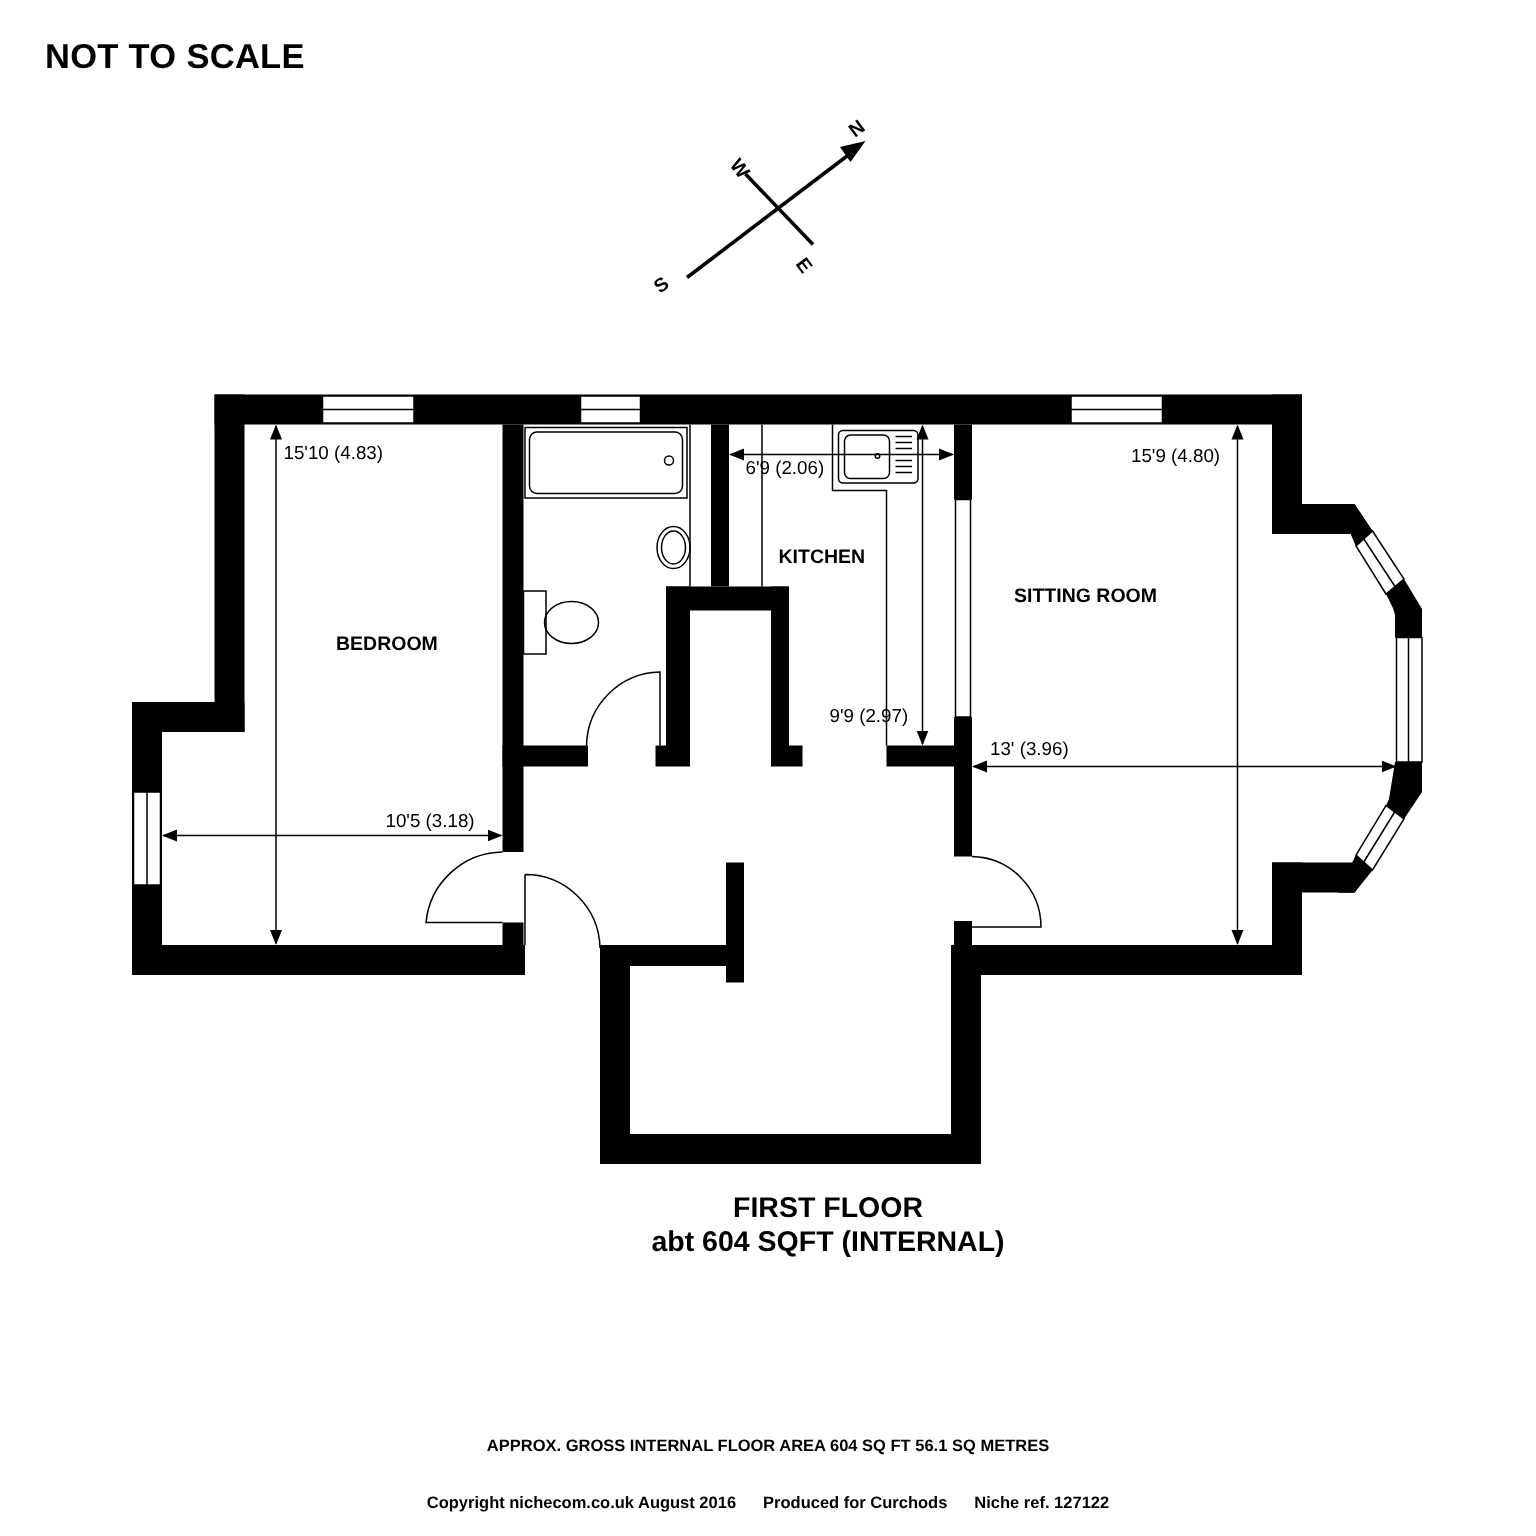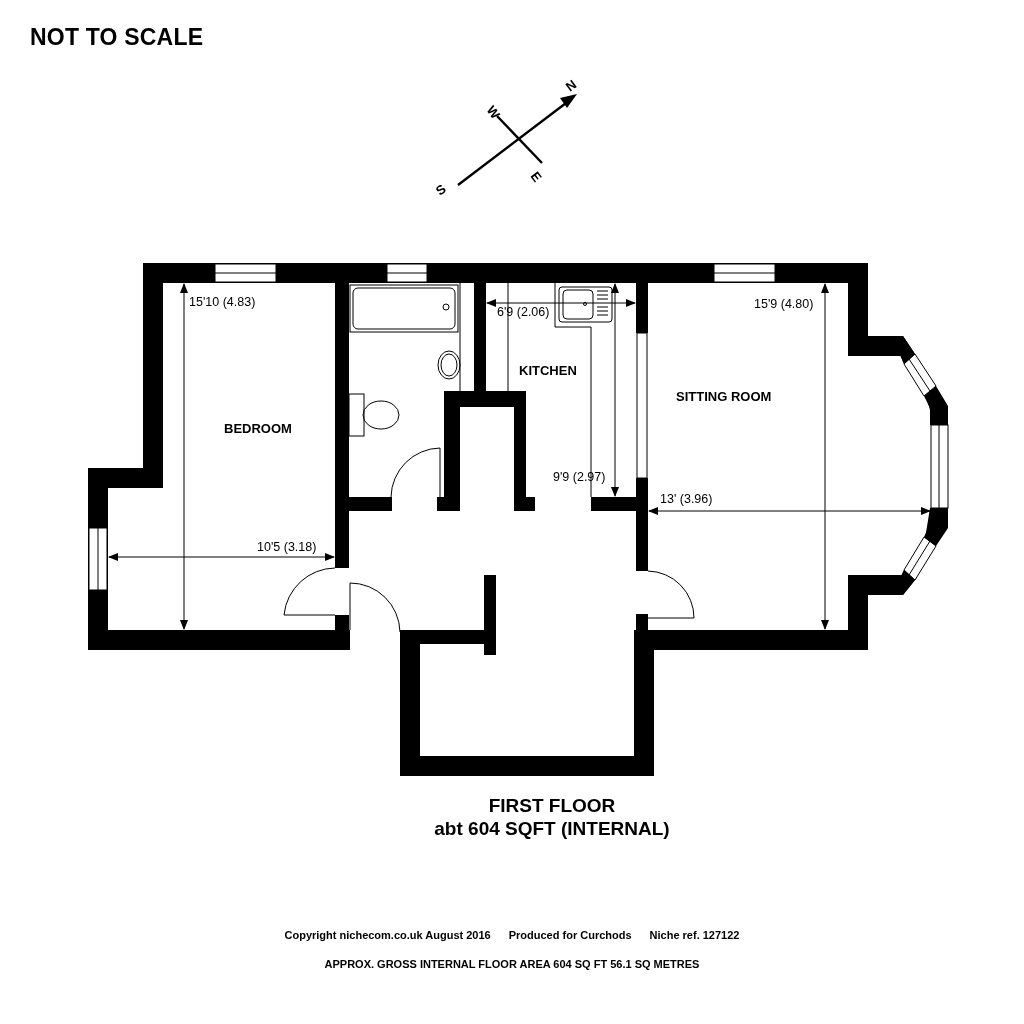--- a/index.html
+++ b/index.html
@@ -3,21 +3,21 @@
   <meta charset="utf-8">
   <style>
     html, body { margin: 0; padding: 0; background: #ffffff; }
     body { width: 1024px; height: 1024px; position: relative; overflow: hidden;
            font-family: "Liberation Sans", "DejaVu Sans", sans-serif; color: #000; }
     .abs { position: absolute; }
     .not-to-scale { left: 30px; top: 24px; font-size: 23px; font-weight: bold; letter-spacing: 0.2px; }
     .floor-title { left: 0; width: 1104px; top: 794px; text-align: center; font-size: 19px; font-weight: bold; line-height: 23px; }
     .footer { left: 0; width: 1024px; text-align: center; font-size: 11px; font-weight: bold; }
     .footer.l1 { top: 958px; }
-    .footer.l2 { top: 929px; }
+    .footer.l2 { top: 996px; }
     .footer span { display: inline-block; }
     .footer .gap { width: 18px; }
     svg.plan { position: absolute; left: 0; top: 0; }
     .room-label { font-size: 13px; font-weight: bold; font-family: "Liberation Sans", sans-serif; }
     .dim-label { font-size: 12.5px; font-family: "Liberation Sans", sans-serif; }
     .compass-label { font-size: 13px; font-weight: bold; font-family: "Liberation Sans", sans-serif; }
   </style>
 </head>
 <body>
 

